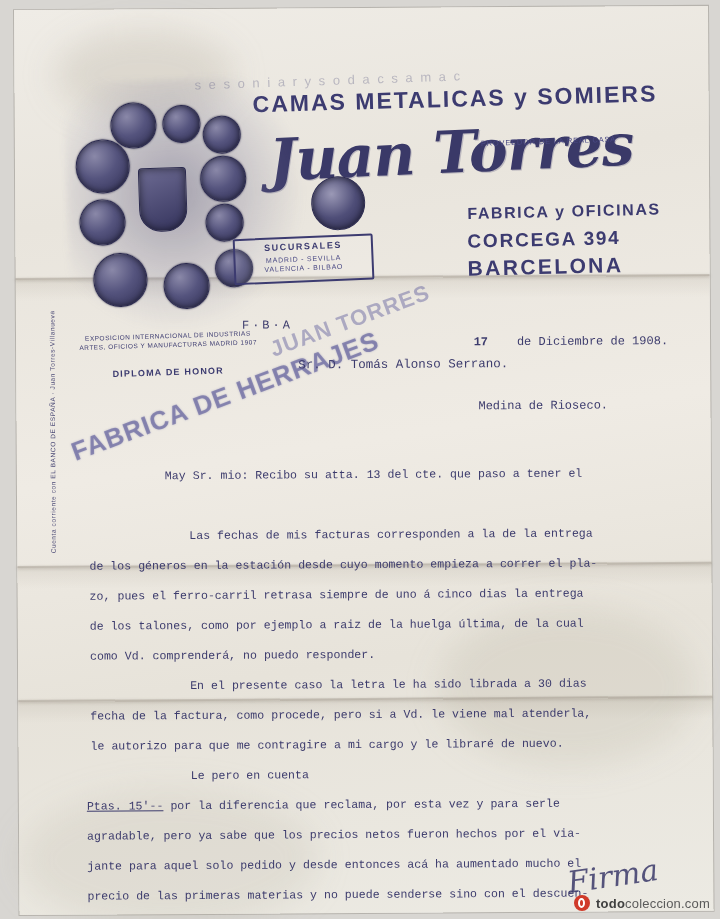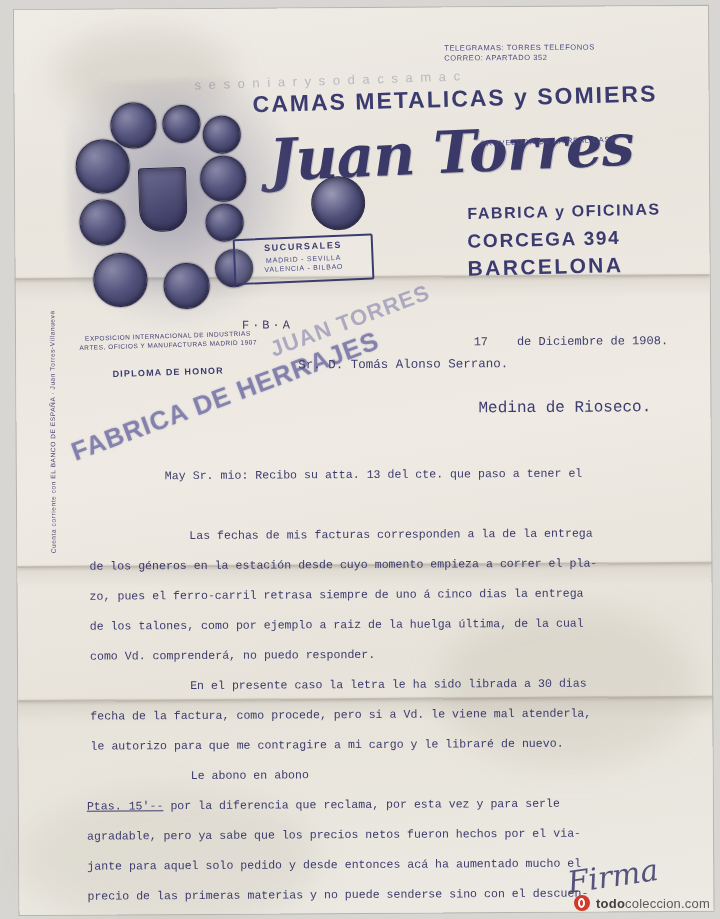--- a/index.html
+++ b/index.html
@@ -158,24 +158,24 @@
     white-space:nowrap;
   }
 
   
   #body{
     position:absolute;left:0;top:300px;width:694px;height:600px;
     font-family:"Liberation Mono","DejaVu Sans Mono",monospace;
     color:#3d3c6d;
   }
   .date-row{position:absolute;left:228px;top:14px;font-size:12px;white-space:pre;}
-  .date-row .d{font-weight:normal;}
+  .date-row .d{font-weight:bold;}
   .fba{position:absolute;left:226px;top:10px;font-size:12px;font-weight:normal;letter-spacing:3px;}
   .addr1{position:absolute;left:282px;top:50px;font-size:12.5px;white-space:pre;}
-  .addr2{position:absolute;left:462px;top:92px;font-size:16px;white-space:pre;}
+  .addr2{position:absolute;left:462px;top:92px;font-size:12px;white-space:pre;}
   .para{position:absolute;left:72px;font-size:11.6px;line-height:30px;white-space:pre;}
   .underline{text-decoration:underline;}
 
   .signature{
     position:absolute;left:548px;top:852px;
     font-family:"DejaVu Serif",serif;font-style:italic;font-size:30px;
     color:#3b3a6a;transform:rotate(-8deg);
     opacity:.85;white-space:nowrap;
   }
 
@@ -210,24 +210,20 @@
 
     <div class="fold f1"></div>
     <div class="foldshade" style="top:269px;"></div>
     <div class="fold f2"></div>
     <div class="foldshade" style="top:557px;"></div>
     <div class="fold f3"></div>
     <div class="foldshade" style="top:691px;"></div>
 
     <div id="letterhead">
 
-      <div class="telegram">
-        <div>TELEGRAMAS: TORRES TELEFONOS</div>
-        <div>CORREO: APARTADO 352</div>
-      </div>
 
       <div class="ghost-line">s e s o n i a r y  s o d a c  s a m a c</div>
 
       <div class="title-camas">CAMAS METALICAS y SOMIERS</div>
 
       <div class="script-name">Juan Torres</div>
 
       <div class="proveedor">PROVEEDOR DE LA REAL CASA</div>
 
       <div class="fabrica-of">FABRICA y OFICINAS</div>
@@ -284,21 +280,21 @@
       <div class="para" style="top:212px;left:172px;">Las fechas de mis facturas corresponden a la de la entrega</div>
       <div class="para" style="top:242px;left:72px;">de los géneros en la estación desde cuyo momento empieza a correr el pla-</div>
       <div class="para" style="top:272px;left:72px;">zo, pues el ferro-carril retrasa siempre de uno á cinco dias la entrega</div>
       <div class="para" style="top:302px;left:72px;">de los talones, como por ejemplo a raiz de la huelga última, de la cual</div>
       <div class="para" style="top:332px;left:72px;">como Vd. comprenderá, no puedo responder.</div>
 
       <div class="para" style="top:362px;left:172px;">En el presente caso la letra le ha sido librada a 30 dias</div>
       <div class="para" style="top:392px;left:72px;">fecha de la factura, como procede, pero si a Vd. le viene mal atenderla,</div>
       <div class="para" style="top:422px;left:72px;">le autorizo para que me contragire a mi cargo y le libraré de nuevo.</div>
 
-      <div class="para" style="top:452px;left:172px;">Le abono en abono</div>
+      <div class="para" style="top:452px;left:172px;">Le pero en cuenta</div>
 
       <div class="para" style="top:482px;left:68px;"><span class="underline">Ptas. 15'--</span><span> por la diferencia que reclama, por esta vez y para serle</span></div>
       <div class="para" style="top:512px;left:68px;">agradable, pero ya sabe que los precios netos fueron hechos por el via-</div>
       <div class="para" style="top:542px;left:68px;">jante para aquel solo pedido y desde entonces acá ha aumentado mucho el</div>
       <div class="para" style="top:572px;left:68px;">precio de las primeras materias y no puede senderse sino con el descuen-</div>
       <div class="para" style="top:602px;left:68px;">to corriente.</div>
     </div>
 
     <div class="signature">Firma</div>
 

